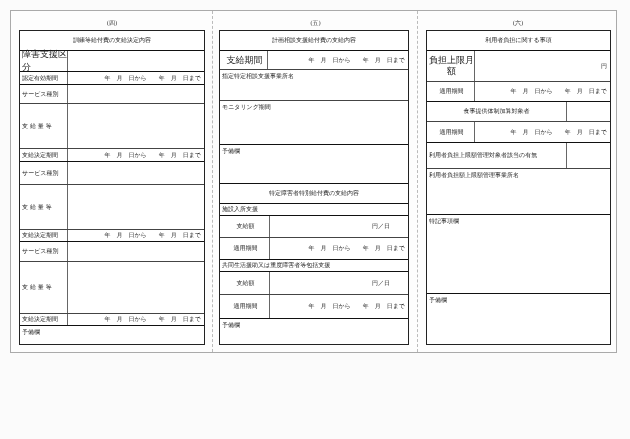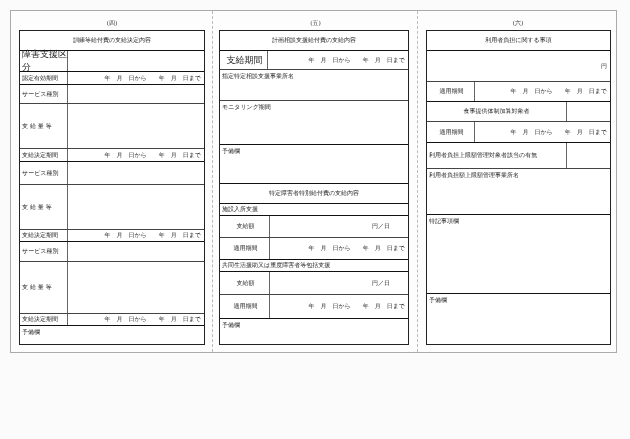--- a/index.html
+++ b/index.html
@@ -132,20 +132,21 @@
     </div>
   </div>
 
   <div class="panel" style="left:407px;width:200px">
     <div class="num">(六)</div>
     <div class="tbl" style="left:8px;width:185px;height:315px">
       <div class="r thick" style="top:0;height:20px">
           <div class="c full">利用者負担に関する事項</div>
         </div>
       <div class="r" style="top:20px;height:31px">
+        <div class="c lbl ctr big" style="width:48px;text-align:center;line-height:11px">負担上限月額</div>
         <div class="c" style="right:3px;justify-content:flex-end">円</div>
       </div>
       <div class="r thick" style="top:51px;height:20px">
         <div class="c lbl ctr" style="width:48px">適用期間</div>
         <div class="c date">年　月　日から　　年　月　日まで</div>
       </div>
       <div class="r" style="top:71px;height:20px">
         <div class="c ctr" style="left:0;width:140px;border-right:1px solid #666">食事提供体制加算対象者</div>
         <div class="c" style="left:140px;right:0"></div>
       </div>

